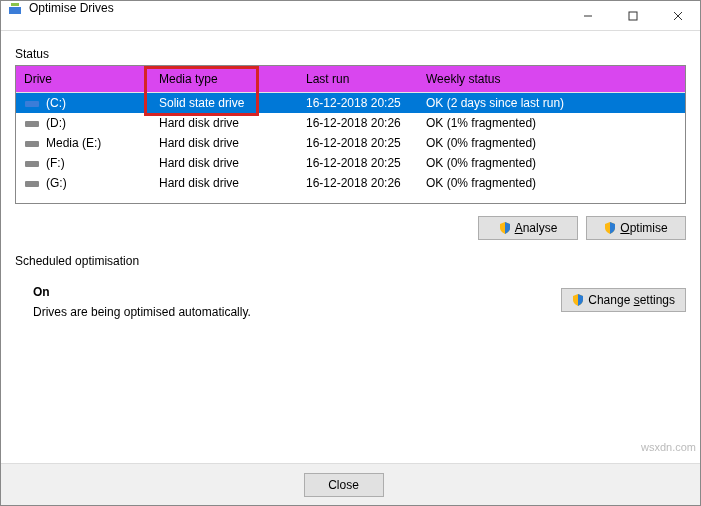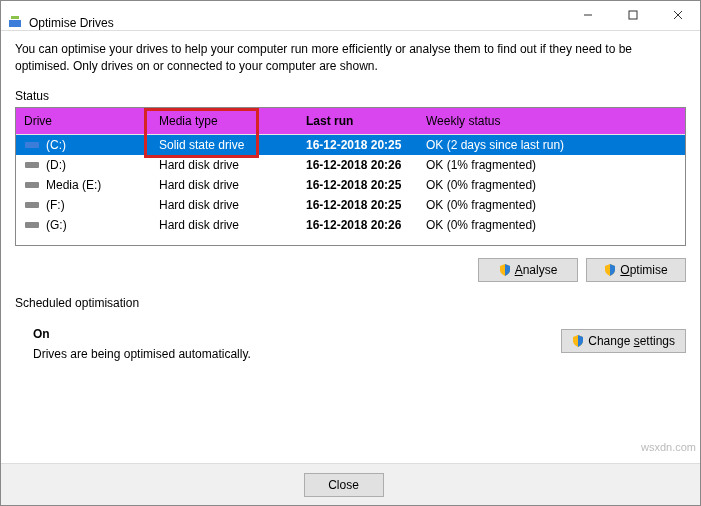--- a/index.html
+++ b/index.html
@@ -1,29 +1,29 @@
 <!DOCTYPE html>
 <html><head>
   <meta charset="utf-8">
   <style>
     * { box-sizing: border-box; margin: 0; padding: 0; font-family: "Segoe UI", Tahoma, sans-serif; font-size: 12px; }
     body { background: #fff; width: 701px; height: 506px; border: 1px solid #888; position: relative; }
-    .titlebar { display: flex; align-items: flex-end; height: 30px; border-bottom: 1px solid #ddd; padding-left: 6px; }
+    .titlebar { display: flex; align-items: flex-start; height: 30px; border-bottom: 1px solid #ddd; padding-left: 6px; }
     .titlebar .app-icon { width: 16px; height: 16px; display: inline-flex; align-items: center; justify-content: center; margin-right: 6px; }
     .titlebar .title { flex: 1; font-size: 12px; }
     .winbtn { width: 45px; height: 30px; display: flex; align-items: center; justify-content: center; }
     .content { padding: 10px 14px; }
     .desc { font-size: 12px; line-height: 1.4; margin-bottom: 14px; }
     .section-label { font-size: 12px; margin: 6px 0 4px; }
     .table-frame { border: 1px solid #888; background: #fff; }
     .table-header { display: flex; background: #d946ef; border-bottom: 1px solid #e5e5e5; }
     .th { padding: 6px 8px; font-size: 12px; }
     .col-drive { width: 135px; }
     .col-media { width: 147px; }
-    .col-last  { width: 120px; font-weight: bold; }
+    .col-last  { width: 120px; }
     .col-status{ flex: 1; }
     .row { display: flex; align-items: center; height: 20px; }
     .row.selected { background: #0078d7; color: #fff; }
     .td { padding: 0 8px; font-size: 12px; white-space: nowrap; overflow: hidden; }
     .drive-icon { display: inline-block; width: 16px; height: 12px; margin-right: 6px; vertical-align: middle; }
     .drive-icon.ssd svg rect { fill: #3b7dd8; }
     .drive-icon.hdd svg rect { fill: #888; }
     .highlight-box { position: absolute; border: 3px solid #d62424; pointer-events: none; }
     .btn-row { display: flex; justify-content: flex-end; gap: 8px; margin-top: 12px; align-items: center; }
     .btn { min-width: 100px; height: 24px; border: 1px solid #adadad; background: #e1e1e1; display: inline-flex; align-items: center; justify-content: center; gap: 4px; padding: 0 10px; font-size: 12px; }
@@ -61,21 +61,20 @@
     </div>
   <div class="winbtn">
       <svg width="10" height="10">
         <line x1="1" y1="1" x2="9" y2="9" stroke="#333"></line>
         <line x1="9" y1="1" x2="1" y2="9" stroke="#333"></line>
       </svg>
     </div>
 </div>
 
 <div class="content">
-  <p class="desc">You can optimise your drives to help your computer run more efficiently or analyse them to find out if they need to be optimised. Only drives on or connected to your computer are shown.</p>
 
   <div class="section-label">Status</div>
 
   <div class="table-frame" style="position:relative;">
     <div class="table-header">
       <div class="th col-drive">Drive</div>
       <div class="th col-media">Media type</div>
       <div class="th col-last">Last run</div>
       <div class="th col-status">Weekly status</div>
     </div>

